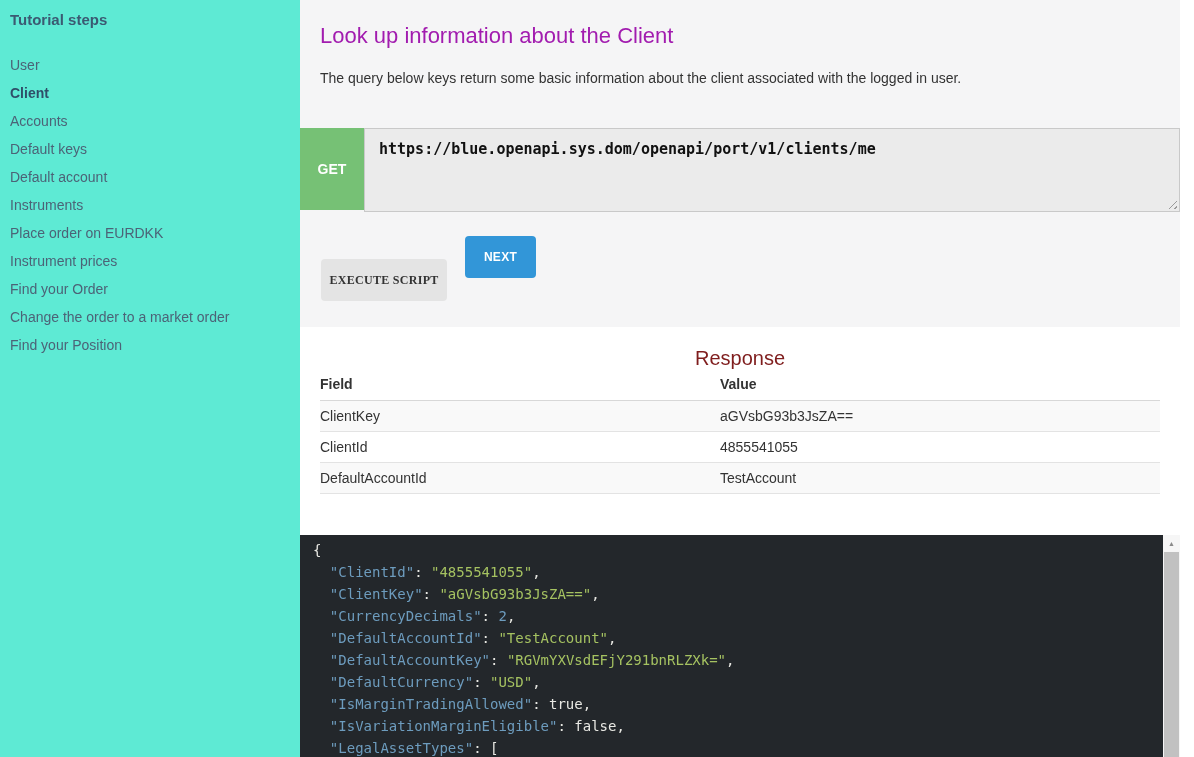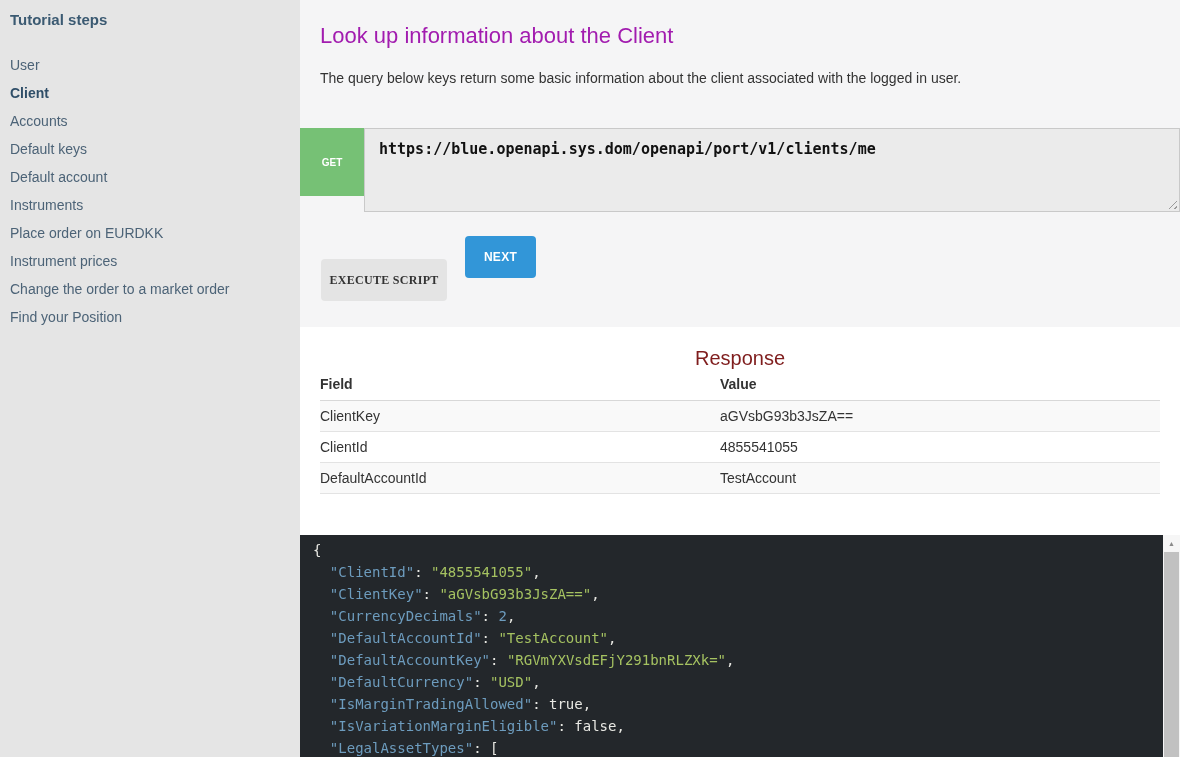--- a/index.html
+++ b/index.html
@@ -4,44 +4,44 @@
 <style>
   * { box-sizing: border-box; }
   html, body { margin: 0; padding: 0; }
   body {
     width: 1194px; height: 757px; position: relative; overflow: hidden;
     background: #ffffff;
     font-family: "Liberation Sans", sans-serif;
   }
 
   
-  .sidebar { position: absolute; left: 0; top: 0; width: 300px; height: 757px; background: #e5e5e5; }
+  .sidebar { position: absolute; left: 0; top: 0; width: 300px; height: 757px; background: #5eead4; }
   .sidebar-title {
     position: absolute; left: 10px; top: 11px; margin: 0;
     font-size: 15px; font-weight: 700; color: var(--sidebar_title, #3b5a72);
   }
   .side-nav { position: absolute; left: 10px; top: 51px; display: flex; flex-direction: column; }
   .side-item {
     height: 28px; line-height: 28px; font-size: 14px;
     color: var(--sidebar_link, #4c6377); text-decoration: none; cursor: pointer; white-space: nowrap;
   }
   .side-item.active { font-weight: 700; color: var(--sidebar_link_active, #2f4e68); }
 
   
   .main-col { position: absolute; left: 300px; top: 0; width: 880px; height: 757px; }
 
   .main-panel { position: absolute; left: 0; top: 0; width: 880px; height: 327px; background: var(--panel_bg, #f5f5f6); }
   .page-title { position: absolute; left: 20px; top: 23px; margin: 0; font-size: 22px; font-weight: 400; color: #a21caf; }
   .page-desc  { position: absolute; left: 20px; top: 70px; margin: 0; font-size: 14px; color: #333; }
 
   .request-row { position: absolute; left: 0; top: 128px; width: 880px; height: 84px; }
   .method-badge {
-    position: absolute; left: 0; top: 0; width: 64px; height: 68px;
+    position: absolute; left: 0; top: 0; width: 64px; height: 82px;
     background: var(--get_badge_bg, #76c175); color: var(--get_badge_text, #fff);
-    font-size: 10px; font-weight: 700;
+    font-size: 14px; font-weight: 700;
     display: flex; align-items: center; justify-content: center;
   }
   .url-box {
     position: absolute; left: 64px; top: 0; width: 816px; height: 84px;
     background: var(--url_box_bg, #ebebeb); border: 1px solid var(--url_box_border, #c9c9c9);
     font-family: "DejaVu Sans Mono", monospace; font-size: 15px; font-weight: 700; color: #111;
     padding: 11px 10px 0 14px; resize: none; outline: none; overflow: hidden; white-space: pre;
   }
   .resize-grip {
     position: absolute; right: 3px; bottom: 3px; width: 10px; height: 10px;
@@ -116,20 +116,21 @@
   <h2 class="sidebar-title">Tutorial steps</h2>
   <nav class="side-nav">
       <a class="side-item">User</a>
       <a class="side-item active">Client</a>
       <a class="side-item">Accounts</a>
       <a class="side-item">Default keys</a>
       <a class="side-item">Default account</a>
       <a class="side-item">Instruments</a>
       <a class="side-item">Place order on EURDKK</a>
       <a class="side-item">Instrument prices</a>
+      <a class="side-item">Find your Order</a>
       <a class="side-item">Change the order to a market order</a>
       <a class="side-item">Find your Position</a>
     </nav>
 </aside>
 
 <main class="main-col">
 
   <section class="main-panel">
     <h1 class="page-title">Look up information about the Client</h1>
     <p class="page-desc">The query below keys return some basic information about the client associated with the logged in user.</p>

